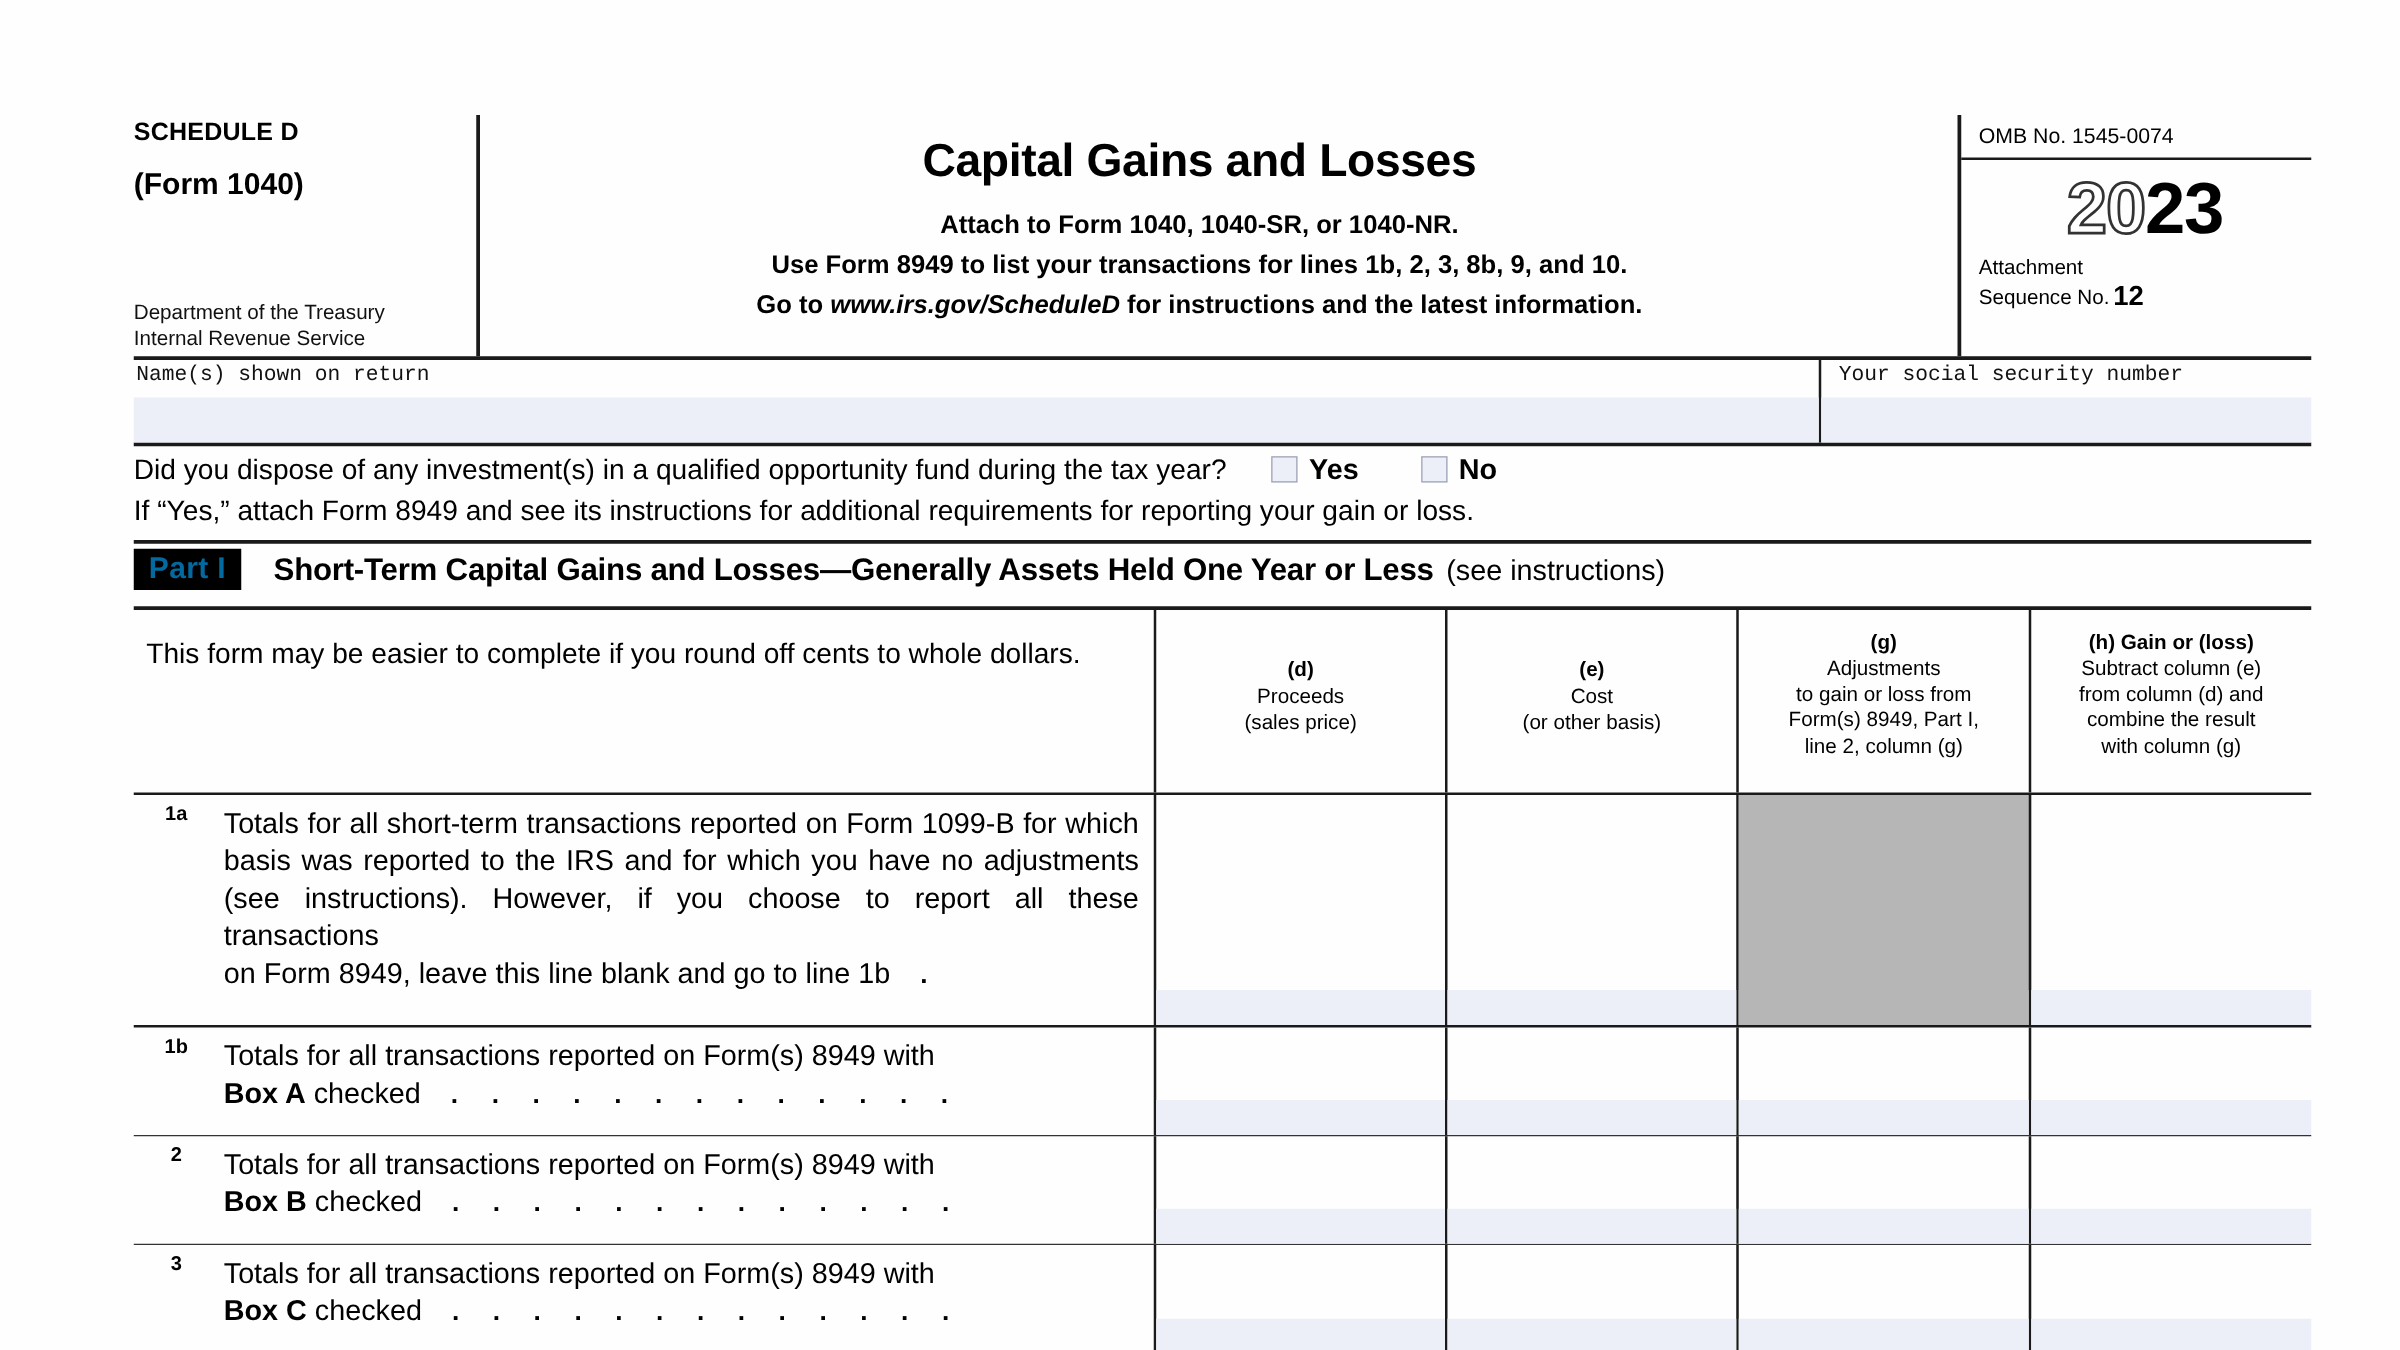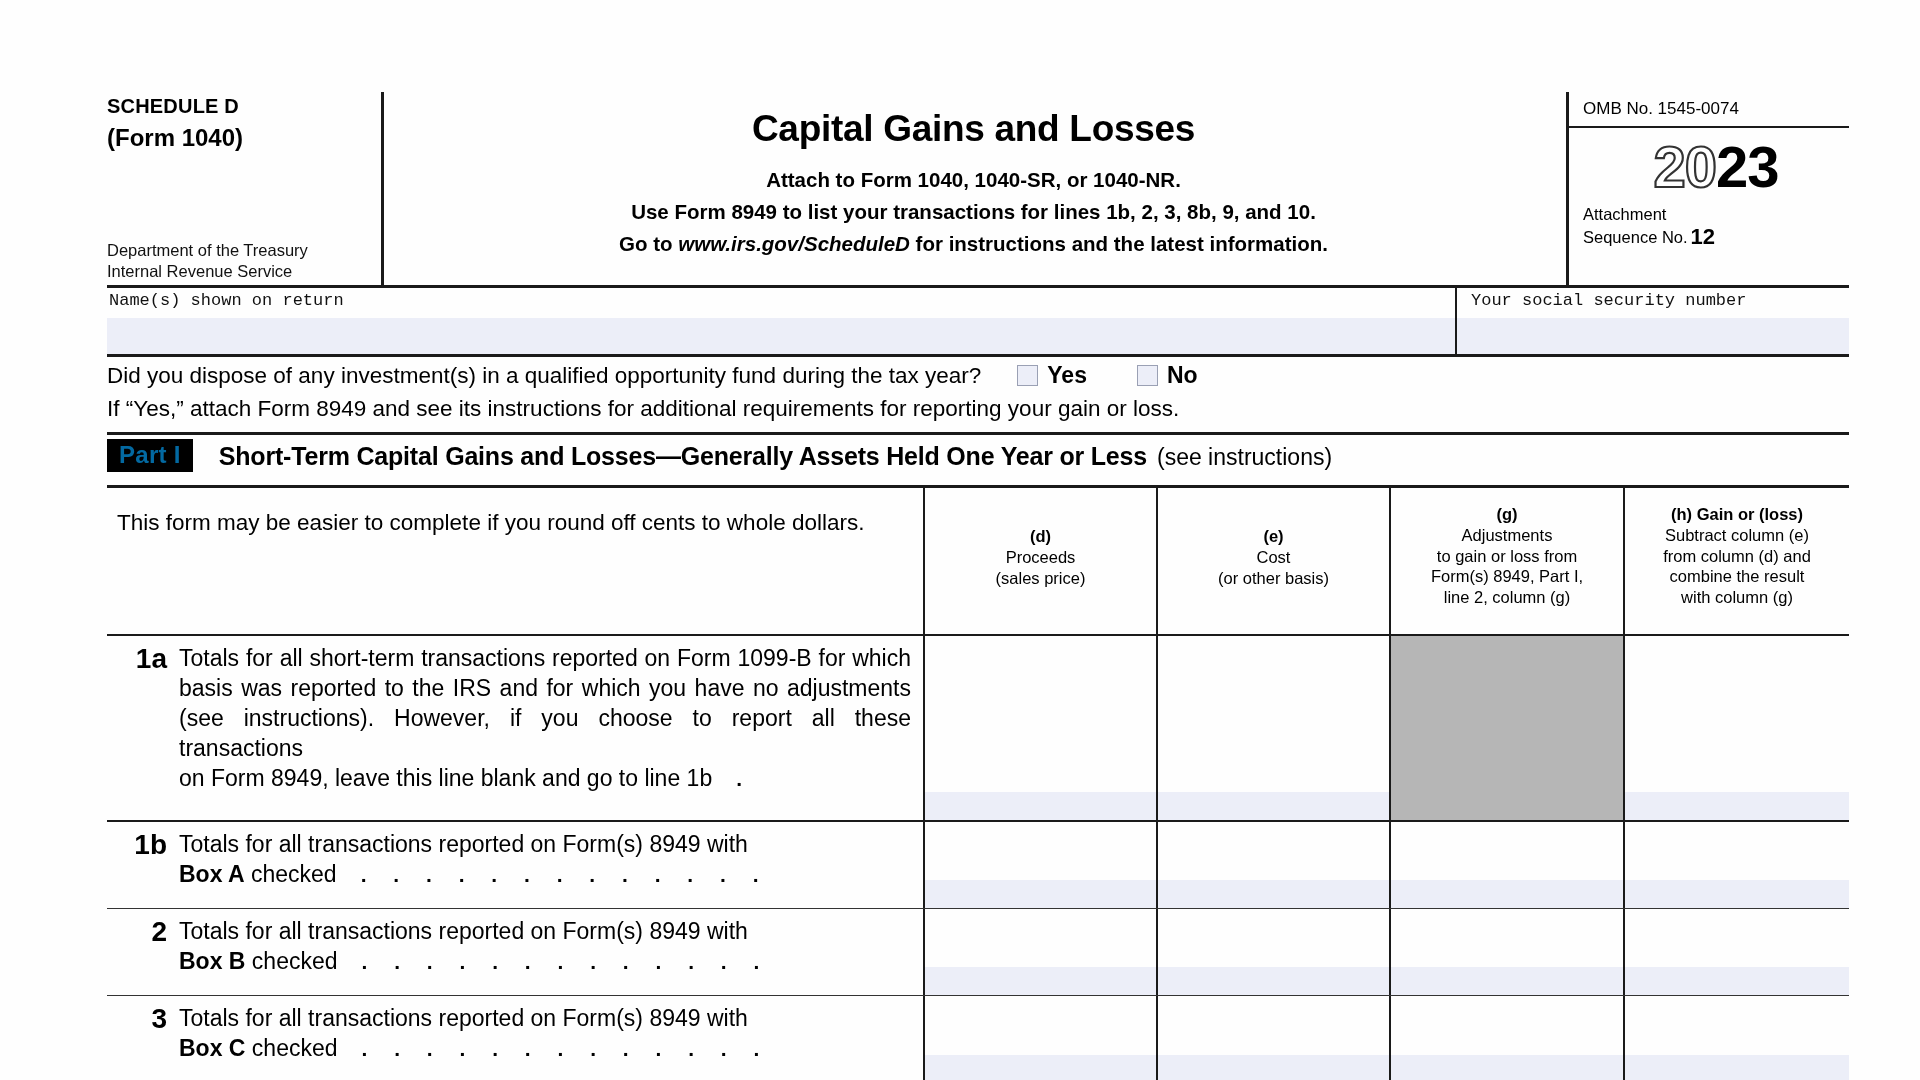--- a/index.html
+++ b/index.html
@@ -50,34 +50,34 @@
     font-size: 20px;
     font-weight: bold;
     letter-spacing: 0.2px;
     line-height: 1.12;
     margin-top: 3px;
   }
   .sched-sub {
     font-size: 24px;
     font-weight: bold;
     line-height: 1.1;
-    margin-top: 8px;
+    margin-top: 18px;
   }
   .dept {
     position: absolute;
     left: 0;
     bottom: 4px;
     font-size: 16.5px;
     line-height: 1.24;
     color: #111;
   }
 
   .mh-center {
     position: absolute;
-    left: 277px;
+    left: 263px;
     top: 0;
     width: 1179px;
     height: 193px;
     text-align: center;
     box-sizing: border-box;
   }
   .main-title {
     font-size: 37px;
     font-weight: bold;
     letter-spacing: -0.3px;
@@ -301,23 +301,23 @@
   
   .r1a { height: 186px; }
   .r1b, .r2, .r3 { height: 87px; }
   .r3 { border-bottom: none; }
 
   .lineno {
     position: absolute;
     left: 8px;
     top: 7px;
     width: 52px;
-    text-align: right;
-    font-weight: bold;
-    font-size: 28px;
+    text-align: center;
+    font-weight: bold;
+    font-size: 16px;
   }
   .linetext {
     position: absolute;
     left: 72px;
     right: 12px;
     top: 7px;
     font-size: 23px;
     line-height: 1.305;
   }
   .linetext.just {

